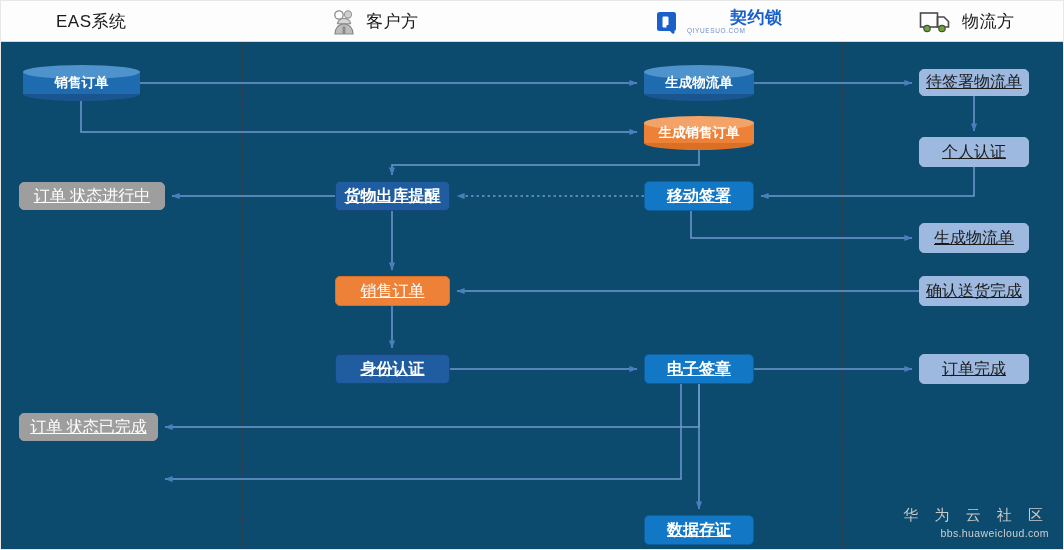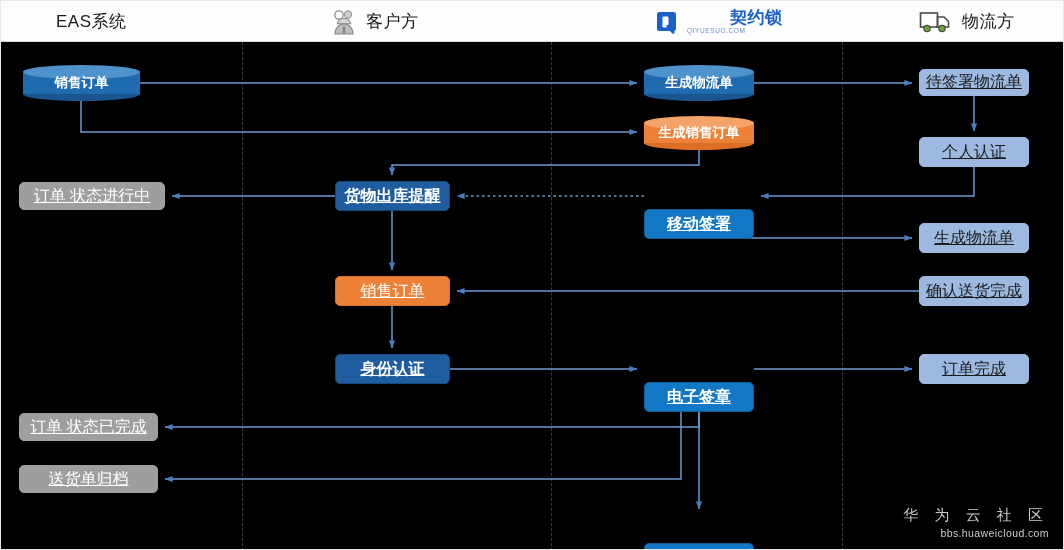--- a/index.html
+++ b/index.html
@@ -5,21 +5,21 @@
   * { box-sizing: border-box; }
   html, body {
     margin: 0; padding: 0;
     background: #ffffff;
     font-family: "Liberation Sans", "DejaVu Sans", sans-serif;
   }
   #page {
     position: relative;
     width: 1064px;
     height: 550px;
-    background: #000000;
+    background: #0c4a6e;
     overflow: hidden;
     border: 1px solid #e8e8e8;
     padding-left: 28px;
   }
 
   
   #header {
     position: absolute;
     left: 0; top: 0;
     width: 1064px; height: 41px;
@@ -74,21 +74,20 @@
     background: #1F5DA0;
     color: #ffffff;
     font-weight: bold;
     border: 1px solid #17477c;
   }
   .n-brightblue {
     background: #1277C4;
     color: #ffffff;
     font-weight: bold;
     border: 1px solid #0d5e9c;
-    margin-top: 28px;
   }
   .n-lightblue {
     background: #9DB9E0;
     color: #1b1b1b;
     border: 1px solid #9DB9E0;
     font-weight: normal;
   }
   .n-orange {
     background: #ED8137;
     color: #ffffff;
@@ -295,21 +294,20 @@
   <div class="node rect n-lightblue" style="left:918px;top:275px;width:110px;height:30px;">确认送货完成</div>
 
   <div class="node rect n-darkblue" style="left:334px;top:353px;width:115px;height:30px;">身份认证</div>
 
   <div class="node rect n-brightblue" style="left:643px;top:353px;width:110px;height:30px;">电子签章</div>
 
   <div class="node rect n-lightblue" style="left:918px;top:353px;width:110px;height:30px;">订单完成</div>
 
   <div class="node rect n-gray" style="left:18px;top:412px;width:139px;height:28px;">订单 状态已完成</div>
 
-  <div class="node rect n-gray" style="left:18px;top:464px;width:139px;height:28px;">送货单归档</div>
 
   <div class="node rect n-brightblue" style="left:643px;top:514px;width:110px;height:30px;">数据存证</div>
 
   <div id="watermark">
     <div class="wm1">华 为 云 社 区</div>
     <div class="wm2">bbs.huaweicloud.com</div>
   </div>
 
 </div>
 

